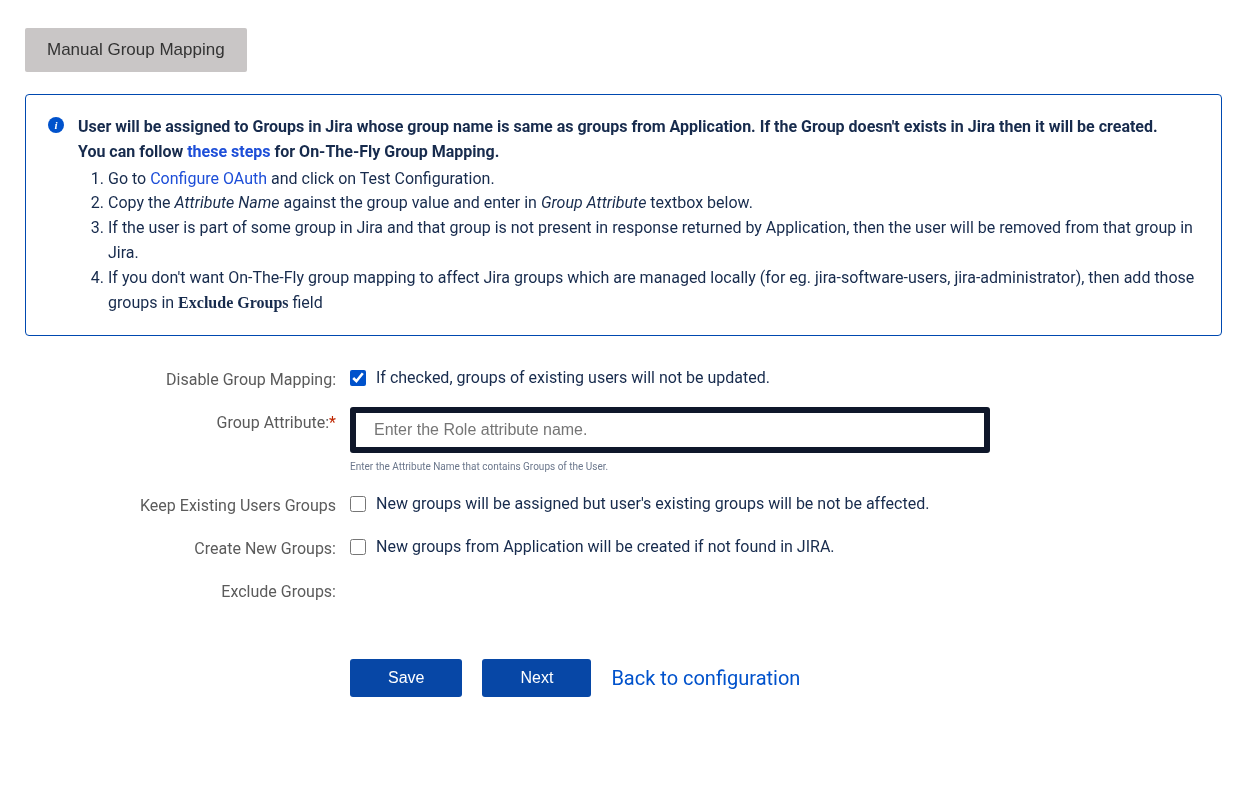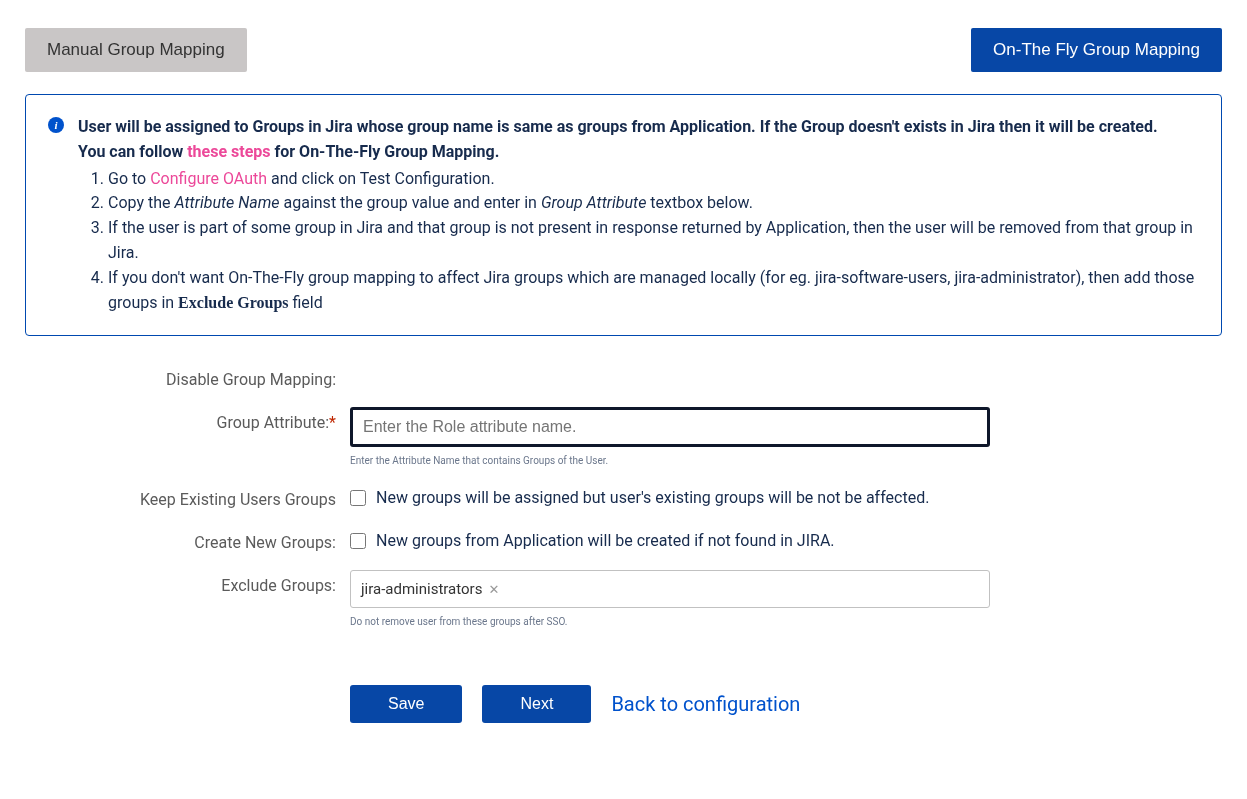--- a/index.html
+++ b/index.html
@@ -39,21 +39,21 @@
       color: #fff;
       font-size: 11px;
       font-weight: bold;
       display: flex; align-items: center; justify-content: center;
       margin-top: 2px;
       font-family: Georgia, serif;
       font-style: italic;
     }
     .info-body { font-size: 16px; line-height: 1.55; color: #172B4D; }
     .info-body .bold { font-weight: 700; }
-    .info-body a { color: #ec4899; text-decoration: none; font-weight: 700; }
+    .info-body a { color: #1d4ed8; text-decoration: none; font-weight: 700; }
     .info-body a.normal { font-weight: 400; }
     .info-body ol { margin-left: 30px; margin-top: 2px; }
     .info-body ol li { font-weight: 400; }
     .info-body em { font-style: italic; }
     .info-body .strong-inline { font-weight: 700; font-family: Liberation Serif, serif; }
 
     .form-area {
       margin-top: 10px;
       max-width: 1200px;
     }
@@ -82,23 +82,23 @@
       font-size: 16px;
       color: #172B4D;
       padding-top: 4px;
     }
     input[type="checkbox"] {
       width: 16px; height: 16px;
       accent-color: #0052CC;
     }
     input[type="text"].textfield {
       width: 100%;
-      padding: 8px 10px;
-      font-size: 16px;
-      border: 3px solid #0f172a;
+      padding: 8px 18px;
+      font-size: 16px;
+      border: 6px solid #0f172a;
       border-radius: 3px;
     }
     .help-text {
       font-size: 10px;
       color: #6b778c;
       margin-top: 8px;
     }
     .tag-input {
       border: 1px solid #c1c1c1;
       border-radius: 3px;
@@ -141,21 +141,20 @@
       color: #0052CC;
       font-size: 20px;
       text-decoration: none;
     }
   </style>
 </head>
 <body>
 
 <div class="tabs">
   <button class="tab">Manual Group Mapping</button>
-  <button class="tab active">On-The Fly Group Mapping</button>
 </div>
 
 <div class="info-panel">
   <div class="info-icon">i</div>
   <div class="info-body">
     <span class="bold">User will be assigned to Groups in Jira whose group name is same as groups from Application. If the Group doesn't exists in Jira then it will be created.</span><br>
     <span class="bold">You can follow </span><a href="#">these steps</a><span class="bold"> for On-The-Fly Group Mapping.</span>
     <ol>
       <li>
         <span>Go to </span><a class="normal" href="#">Configure OAuth</a><span> and click on Test Configuration.</span>
@@ -168,20 +167,26 @@
         <span>If you don't want On-The-Fly group mapping to affect Jira groups which are managed locally (for eg. jira-software-users, jira-administrator), then add those groups in </span><span class="strong-inline">Exclude Groups</span><span> field</span>
       </li>
     </ol>
   </div>
 </div>
 
 <div class="form-area">
 
   <div class="form-row">
     <div class="form-label-col">Disable Group Mapping:</div>
+    <div class="form-control-col">
+      <label class="check-line">
+        <input type="checkbox" checked="" style="">
+        <span>If checked, groups of existing users will not be updated.</span>
+      </label>
+    </div>
   </div>
 
   <div class="form-row">
     <div class="form-label-col">
       <span>Group Attribute:</span><span class="req">*</span>
     </div>
     <div class="form-control-col">
       <input type="text" class="textfield" placeholder="Enter the Role attribute name." style="">
       <div class="help-text">Enter the Attribute Name that contains Groups of the User.</div>
     </div>
@@ -202,29 +207,20 @@
     <div class="form-control-col">
       <label class="check-line">
         <input type="checkbox" style="">
         <span>New groups from Application will be created if not found in JIRA.</span>
       </label>
     </div>
   </div>
 
   <div class="form-row">
     <div class="form-label-col">Exclude Groups:</div>
-    <div class="form-control-col">
-      <div class="tag-input">
-        <span class="tag">
-          <span>jira-administrators</span>
-          <span class="tag-remove">✕</span>
-        </span>
-      </div>
-      <div class="help-text">Do not remove user from these groups after SSO.</div>
-    </div>
   </div>
 
   <div class="form-row">
     <div class="form-label-col"></div>
     <div class="form-control-col">
       <div class="button-row">
         <button class="btn-primary">Save</button>
         <button class="btn-primary">Next</button>
         <a href="#" class="link-back">Back to configuration</a>
       </div>

